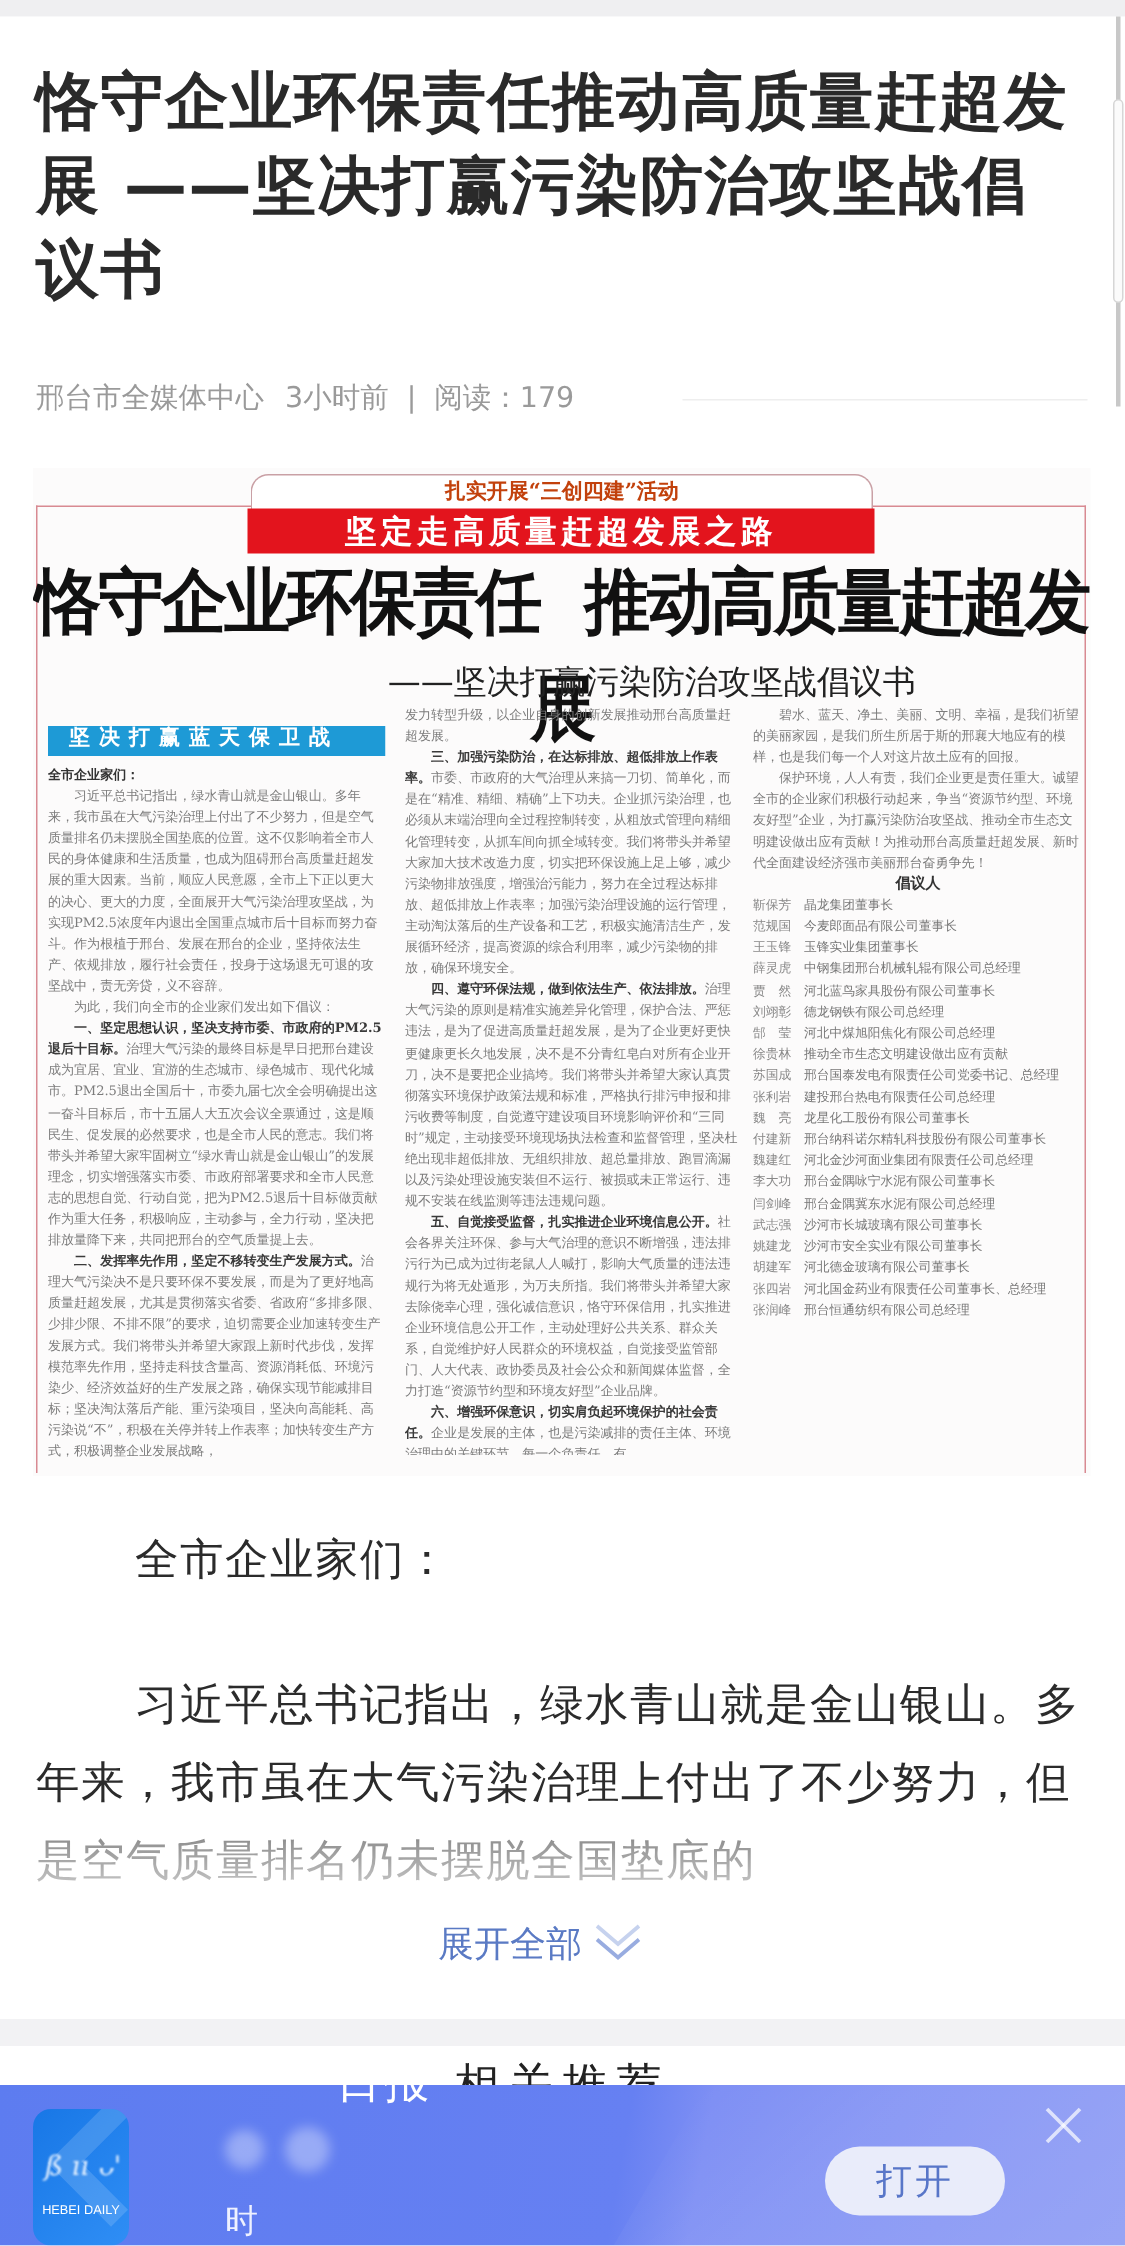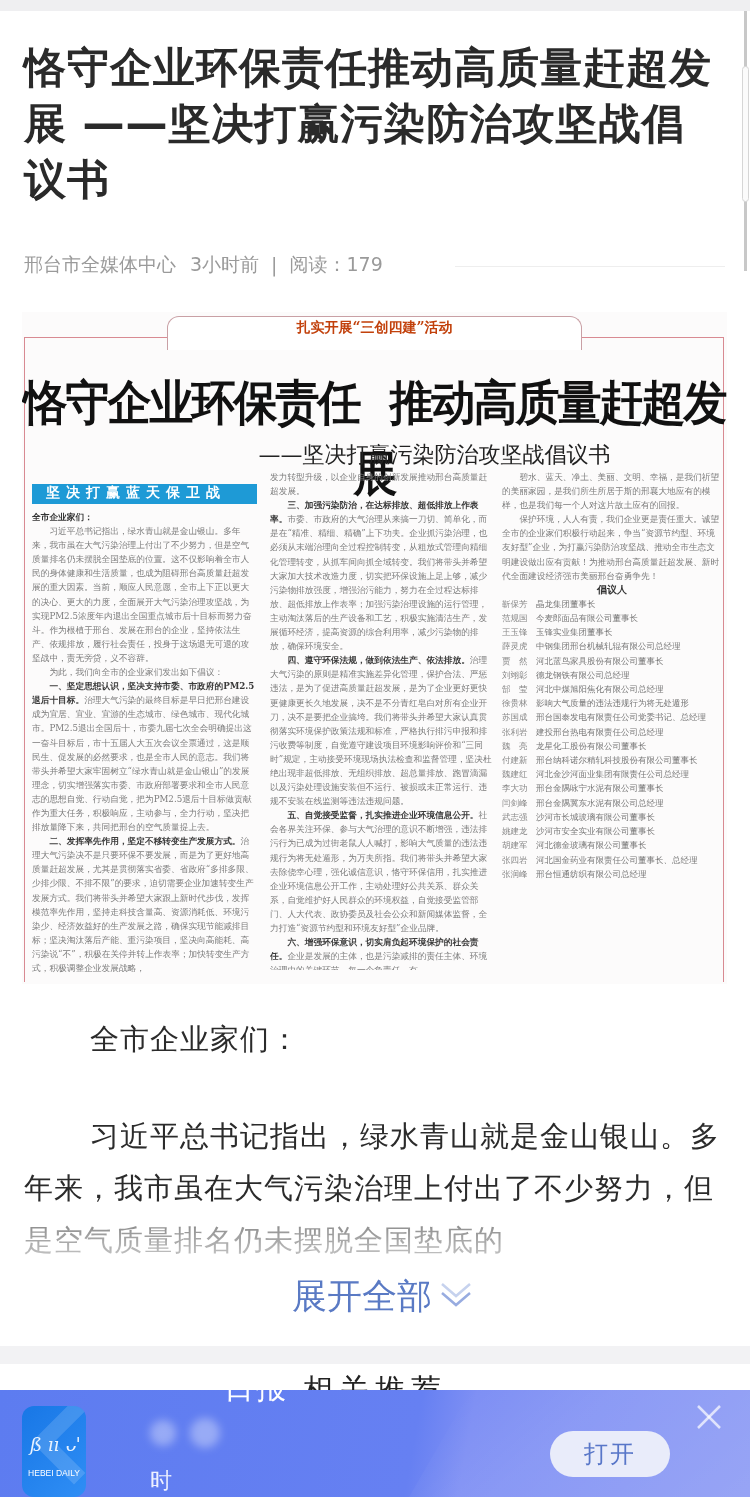--- a/index.html
+++ b/index.html
@@ -40,21 +40,21 @@
     .np-signers .nm { width: 34px; color: #888; }
     .np-signers .tl { color: #777; }
     .np-center { text-align: center; text-indent: 0 !important; color: #333; font-weight: bold; font-size: 10px; }
 
     
     .body-text { position: absolute; left: 24px; top: 1020px; width: 702px; font-size: 29px; color: #2b2b2b; letter-spacing: 1px; }
     .body-text .salute { position: absolute; left: 66px; top: 0; white-space: nowrap; }
     .body-text .para { position: absolute; left: 0; top: 90px; width: 702px; line-height: 52px; text-indent: 66px; }
     .fade { position: absolute; left: 0; top: 1210px; width: 750px; height: 70px; background: linear-gradient(to bottom, rgba(255,255,255,0.35), rgba(255,255,255,0.9)); }
 
-    .expand { position: absolute; left: 292px; top: 1276px; height: 40px; display: flex; align-items: center; font-size: 35px; color: #5a7ac4; }
+    .expand { position: absolute; left: 292px; top: 1276px; height: 40px; display: flex; align-items: center; font-size: 24px; color: #5a7ac4; }
     .expand svg { margin-left: 6px; }
 
     .divider-band { position: absolute; left: 0; top: 1346px; width: 750px; height: 18px; background: #f2f2f4; }
     .related { position: absolute; left: 0; top: 1364px; width: 750px; height: 40px; background: #fff; }
     .related-title { position: absolute; left: 0; top: 1370px; width: 750px; text-align: center; font-size: 30px; color: #222; letter-spacing: 6px; }
 
     
     .app-banner { position: absolute; left: 0; top: 1390px; width: 750px; height: 107px; background: linear-gradient(100deg, #5d7cf0 0%, #6680f2 55%, #7e8ff4 62%, #8796f4 100%); overflow: hidden; }
     .app-banner .sheen { position: absolute; left: 440px; top: 0; width: 400px; height: 107px; background: linear-gradient(120deg, rgba(255,255,255,0) 0%, rgba(255,255,255,0.08) 30%, rgba(255,255,255,0.15) 100%); transform: skewX(-30deg); }
     .app-logo { position: absolute; left: 22px; top: 16px; width: 64px; height: 91px; border-radius: 12px; background: linear-gradient(135deg, #1877e6, #2f8ef5); overflow: hidden; }
@@ -83,20 +83,21 @@
   <span class="gap">3小时前</span>
   <span class="sep">|</span>
   <span>阅读：179</span>
 </div>
 <div class="meta-line"></div>
 
 <div class="newspaper">
   <div class="np-border"></div>
   <div class="np-tab"></div>
   <div class="np-tab-text">扎实开展“三创四建”活动</div>
+  <div class="np-banner">坚定走高质量赶超发展之路</div>
   <div class="np-title">
     <span>恪守企业环保责任</span><span class="sp"></span><span>推动高质量赶超发展</span>
   </div>
   <div class="np-sub">——坚决打赢污染防治攻坚战倡议书</div>
 
   <div class="np-col col1">
     <div class="np-section-box">坚决打赢蓝天保卫战</div>
     <div style="color:#333;font-weight:bold;">全市企业家们：</div>
     <p>习近平总书记指出，绿水青山就是金山银山。多年来，我市虽在大气污染治理上付出了不少努力，但是空气质量排名仍未摆脱全国垫底的位置。这不仅影响着全市人民的身体健康和生活质量，也成为阻碍邢台高质量赶超发展的重大因素。当前，顺应人民意愿，全市上下正以更大的决心、更大的力度，全面展开大气污染治理攻坚战，为实现PM2.5浓度年内退出全国重点城市后十目标而努力奋斗。作为根植于邢台、发展在邢台的企业，坚持依法生产、依规排放，履行社会责任，投身于这场退无可退的攻坚战中，责无旁贷，义不容辞。</p>
     <p>为此，我们向全市的企业家们发出如下倡议：</p>
@@ -140,21 +141,21 @@
       <div class="row">
           <span class="nm">刘翊彰</span>
           <span class="tl">德龙钢铁有限公司总经理</span>
         </div>
       <div class="row">
           <span class="nm">郜　莹</span>
           <span class="tl">河北中煤旭阳焦化有限公司总经理</span>
         </div>
       <div class="row">
           <span class="nm">徐贵林</span>
-          <span class="tl">影响大气质量的违法违规行为将无处遁形</span>
+          <span class="tl">推动全市生态文明建设做出应有贡献</span>
         </div>
       <div class="row">
           <span class="nm">苏国成</span>
           <span class="tl">邢台国泰发电有限责任公司党委书记、总经理</span>
         </div>
       <div class="row">
           <span class="nm">张利岩</span>
           <span class="tl">建投邢台热电有限责任公司总经理</span>
         </div>
       <div class="row">

